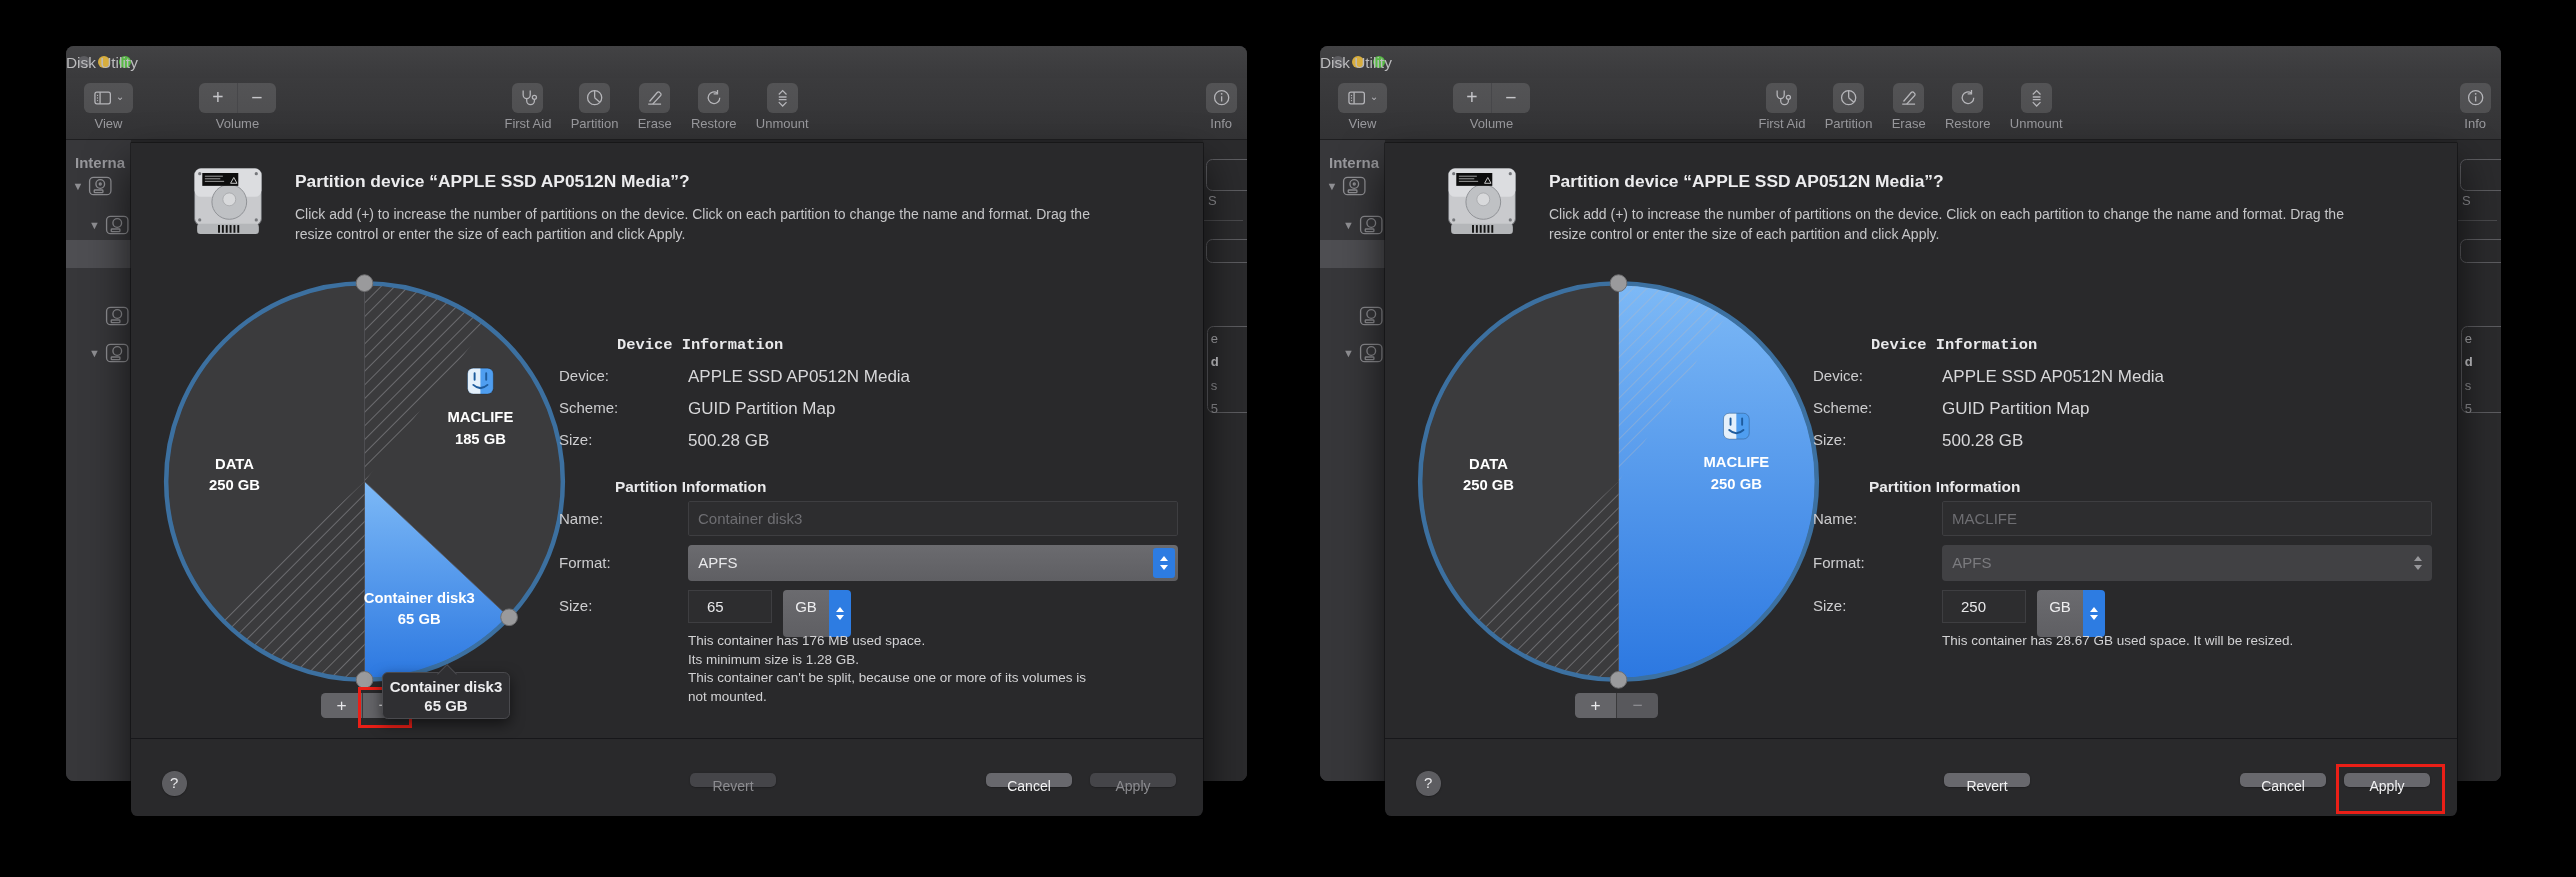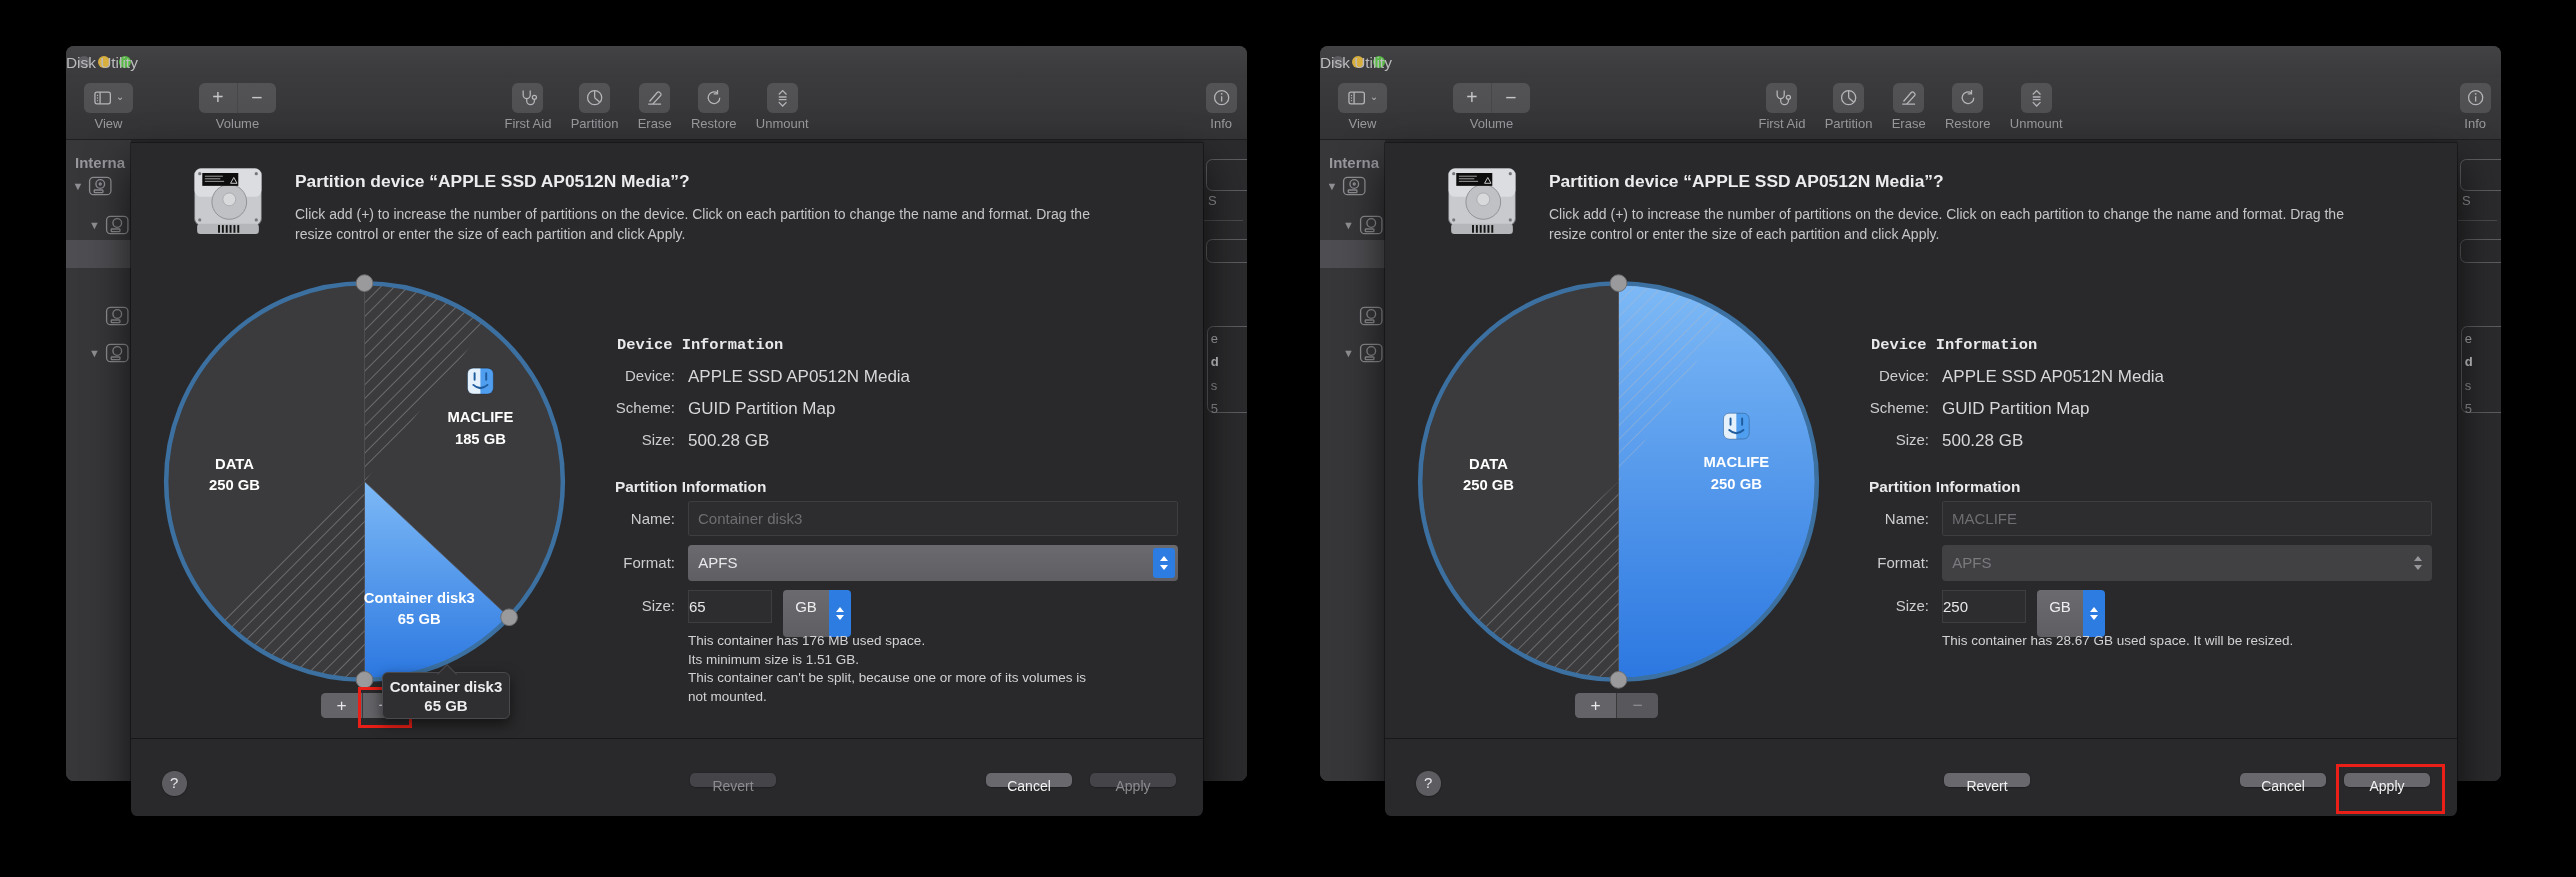--- a/index.html
+++ b/index.html
@@ -82,41 +82,41 @@
   .tooltip{position:absolute;left:251px;top:529px;width:126px;height:45px;background:#2f2f32;
     border:0.6px solid #4a4a4e;border-radius:5.8px;box-shadow:0 5.1px 14px rgba(0,0,0,.55);z-index:5;}
   .tooltip .arrow{position:absolute;left:50%;top:-5.8px;width:13px;height:13px;margin-left:-6.4px;
     transform:rotate(45deg);background:#2f2f32;border-left:0.6px solid #4a4a4e;border-top:0.6px solid #4a4a4e;}
   .tooltip .tl{position:relative;text-align:center;color:#ececee;font-size:15px;font-weight:bold;line-height:19.3px;}
   .tooltip .tl.first{margin-top:3.9px;}
   
   .ih{position:absolute;font-size:15.4px;font-weight:bold;color:#e9e9eb;white-space:nowrap;}
   .ih1{left:486px;top:193px;font-family:Liberation Mono, monospace;}
   .ih2{left:484px;top:335px;}
-  .flabel{position:absolute;left:412px;width:132px;text-align:right;font-size:15px;color:#cdcdcf;white-space:nowrap;}
+  .flabel{position:absolute;left:428px;width:132px;text-align:left;font-size:15px;color:#cdcdcf;white-space:nowrap;}
   .fvalue{position:absolute;left:557px;font-size:17px;color:#d8d8da;white-space:nowrap;}
   .r-device{top:224px;} .r-scheme{top:256px;} .r-size{top:288px;}
   .l-name{top:367px;} .l-format{top:411px;} .l-psize{top:454px;}
   .name-field{position:absolute;left:557px;top:358px;width:490px;height:35px;background:#2d2d2f;
     border:0.6px solid #3e3e41;border-radius:1.9px;box-sizing:border-box;color:#6e6e72;font-size:15px;
     line-height:33px;padding-left:9px;}
   .select{position:absolute;left:557px;top:402px;width:490px;height:36px;border-radius:3.9px;box-sizing:border-box;
     background:linear-gradient(#6b6b6f,#5f5f63);color:#e9e9eb;font-size:15px;line-height:36px;padding-left:10.3px;}
   .select .stepper{position:absolute;right:3.2px;top:3.2px;bottom:3.2px;width:22px;border-radius:3.2px;background:#2d7ce2;
     display:flex;flex-direction:column;align-items:center;justify-content:center;gap:3.2px;}
   .select.disabled{background:#414144;color:#7b7b7f;}
   .select.disabled .stepper{background:transparent;}
   .cu{width:0;height:0;border-left:4.5px solid transparent;border-right:4.5px solid transparent;
     border-bottom:5.1px solid #fff;}
   .cd{width:0;height:0;border-left:4.5px solid transparent;border-right:4.5px solid transparent;
     border-top:5.1px solid #fff;}
   .select.disabled .cu{border-bottom-color:#97979b;}
   .select.disabled .cd{border-top-color:#97979b;}
   .size-input{position:absolute;left:557px;top:447px;width:84px;height:33px;background:#2d2d2f;
-    border:0.6px solid #3e3e41;box-sizing:border-box;color:#e8e8ea;font-size:15px;line-height:32px;padding-left:0;}
+    border:0.6px solid #3e3e41;box-sizing:border-box;color:#e8e8ea;font-size:15px;line-height:32px;padding-left:18px;}
   .unit-select{position:absolute;left:652px;top:447px;height:47px;display:flex;}
   .unit-select .ugray{width:46px;background:linear-gradient(#6b6b6f,#5f5f63);border-radius:3.9px 0 0 3.9px;
     color:#eeeef0;font-size:15px;line-height:33px;text-align:center;}
   .unit-select .ublue{width:22px;background:#2d7ce2;border-radius:0 3.9px 3.9px 0;display:flex;flex-direction:column;
     align-items:center;justify-content:center;gap:3.2px;}
   .notes{position:absolute;left:557px;top:489px;font-size:13.5px;color:#d2d2d4;line-height:18.7px;white-space:nowrap;}
   
   .footer-divider{position:absolute;left:0;right:0;top:595px;height:0.6px;background:#17171a;}
   .help-btn{position:absolute;left:31px;top:628px;width:24.5px;height:24.5px;border-radius:50%;background:#5d5d61;
     color:#e8e8ea;font-size:15px;text-align:center;line-height:24.5px;box-shadow:0 0.6px 1.3px rgba(0,0,0,.5);}
@@ -386,21 +386,21 @@
     <div class="size-input">65</div>
     <div class="unit-select">
       <span class="ugray">GB</span>
       <span class="ublue">
             <span class="cu"></span>
             <span class="cd"></span>
           </span>
     </div>
     <div class="notes">
           <div>This container has 176 MB used space.</div>
-          <div>Its minimum size is 1.51 GB.</div>
+          <div>Its minimum size is 1.28 GB.</div>
           <div>This container can't be split, because one or more of its volumes is</div>
           <div>not mounted.</div>
         </div>
 
     <div class="footer-divider"></div>
     <div class="help-btn">?</div>
     <div class="btn revert-btn disabled">Revert</div>
     <div class="btn cancel-btn">Cancel</div>
     <div class="btn apply-btn disabled">Apply</div>
 

